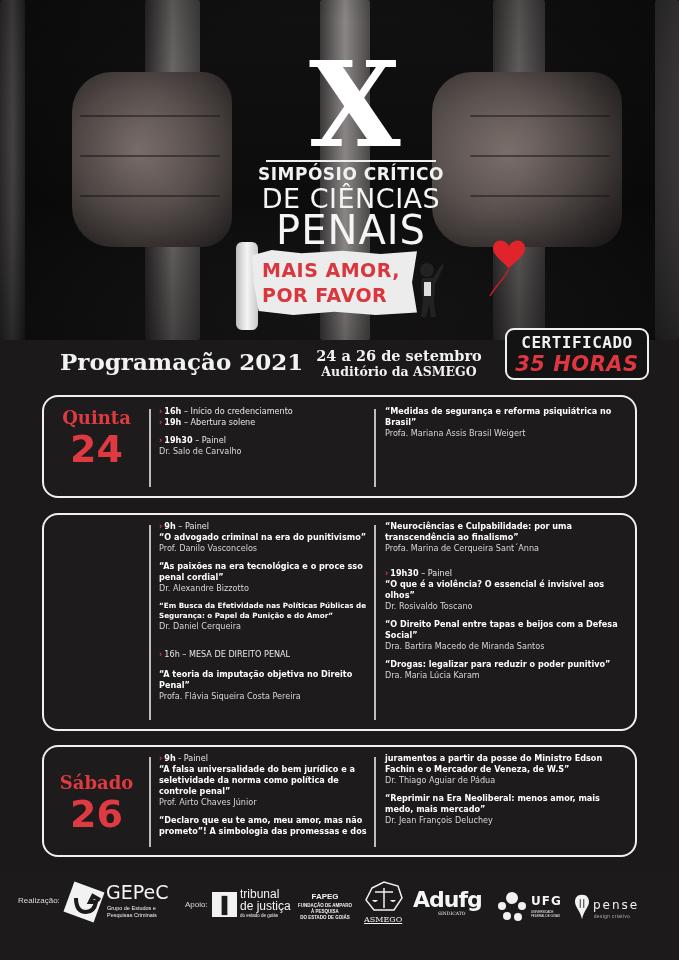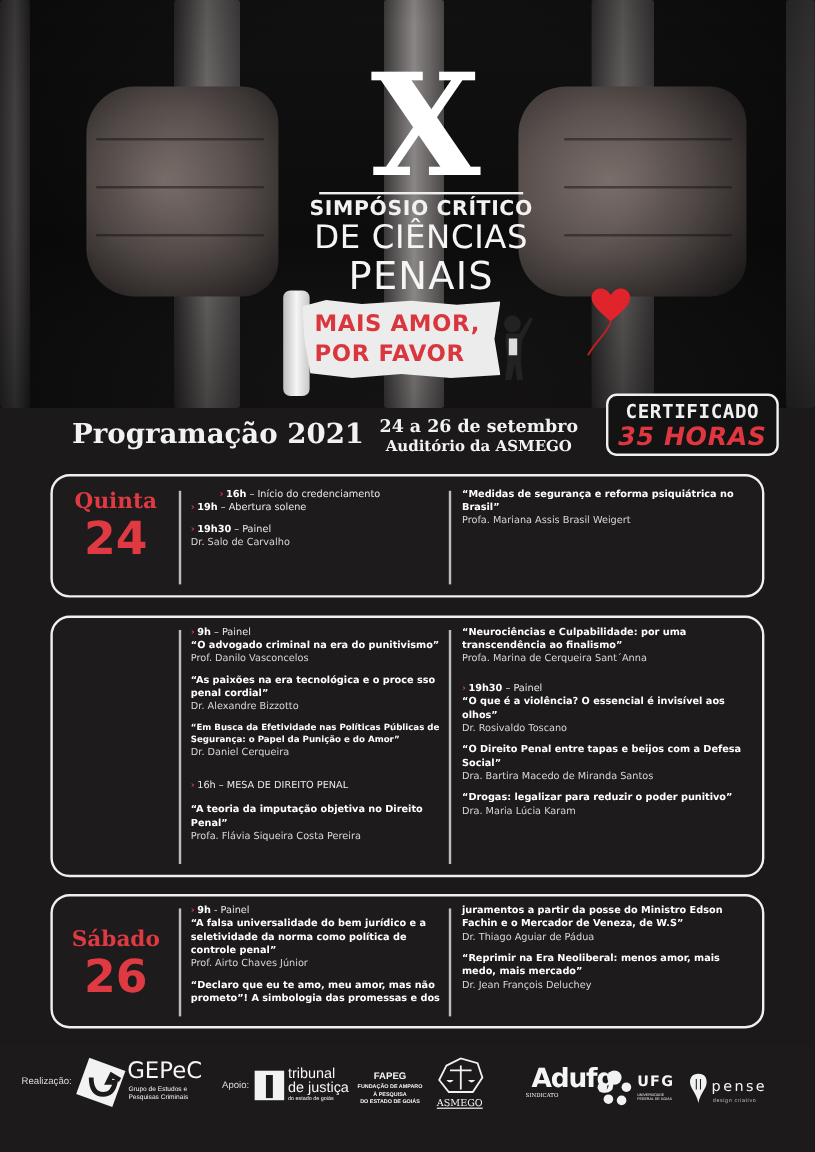--- a/index.html
+++ b/index.html
@@ -18,21 +18,21 @@
 
   .big-x { position: absolute; left: 309px; top: 55px; width: 86px; height: 100px;
            font-family: "DejaVu Serif", serif; font-weight: bold; font-size: 118px; line-height: 100px;
            text-align: center; color: #ffffff; }
   .title-rule { position: absolute; left: 266px; top: 160px; width: 170px; height: 2px; background: #eeeeee; }
   .title-1 { position: absolute; left: 256px; top: 164px; width: 190px; text-align: center;
              font-family: "DejaVu Sans", sans-serif; font-weight: bold; font-size: 17px; letter-spacing: 0.5px; color: #f1f1f1; }
   .title-2 { position: absolute; left: 256px; top: 183px; width: 190px; text-align: center;
              font-family: "DejaVu Sans", sans-serif; font-size: 27px; letter-spacing: 0.5px; color: #f5f5f5; }
   .title-3 { position: absolute; left: 256px; top: 210px; width: 190px; text-align: center;
-             font-family: "DejaVu Sans", sans-serif; font-size: 32px; line-height: 40px; letter-spacing: 1px; color: #f5f5f5; }
+             font-family: "DejaVu Sans", sans-serif; font-size: 40px; line-height: 40px; letter-spacing: 1px; color: #f5f5f5; }
 
   .paper { position: absolute; left: 252px; top: 250px; width: 165px; height: 65px;
            background: #ececec; clip-path: polygon(0 8%, 12% 0, 30% 5%, 55% 1%, 78% 6%, 100% 2%, 97% 50%, 100% 96%, 75% 100%, 50% 95%, 25% 100%, 4% 94%, 1% 50%); }
   .scroll { position: absolute; left: 236px; top: 242px; width: 22px; height: 88px;
             background: linear-gradient(90deg, #bdbdbd 0%, #f5f5f5 50%, #c8c8c8 100%); border-radius: 6px; }
   .slogan { position: absolute; left: 262px; top: 258px; width: 160px;
             font-family: "DejaVu Sans", sans-serif; font-weight: bold; font-size: 19px; line-height: 25px; color: #d9363d; letter-spacing: 0.5px; }
   .child { position: absolute; left: 418px; top: 262px; width: 26px; height: 55px; }
   .heart { position: absolute; left: 488px; top: 238px; width: 42px; height: 60px; }
 
@@ -52,21 +52,21 @@
   .day { position: absolute; left: 42px; width: 595px; border: 2.5px solid #f0f0f0; border-radius: 16px; background: #1d1b1c; }
   .day-label { position: absolute; left: 0; width: 105px; text-align: center; color: #df3942; }
   .day-label .dname { display: block; font-family: "DejaVu Serif", serif; font-weight: bold; font-size: 18px; line-height: 22px; }
   .day-label .dnum { display: block; font-family: "DejaVu Sans", sans-serif; font-weight: bold; font-size: 38px; line-height: 40px; }
   .vdiv { position: absolute; left: 105px; width: 2px; background: #bdbdbd; }
   .vdiv2 { position: absolute; left: 330px; width: 2px; background: #bdbdbd; }
   .col { position: absolute; font-family: "DejaVu Sans", sans-serif; font-size: 8.1px; line-height: 11px; color: #e8e8e8; }
   .col1 { left: 115px; width: 215px; }
   .col2 { left: 341px; width: 240px; }
   .entry { margin-bottom: 7px; }
-  .entry.tight { margin-bottom: 0; margin-left: 24px; }
+  .entry.tight { margin-bottom: 0; }
   .time-line { display: block; }
   .arrow { color: #df3942; font-weight: bold; margin-right: 2px; }
   .time { font-weight: bold; color: #fff; }
   .talk { display: block; font-weight: bold; color: #fff; }
   .talk.small { font-size: 7.2px; line-height: 10px; }
   .speaker { display: block; color: #d8d8d8; }
 
   
   .footer { position: absolute; left: 0; top: 870px; width: 679px; height: 90px; background: #1c1a1b; }
   .f-label { position: absolute; font-family: "Liberation Sans", sans-serif; font-size: 8px; color: #dcdcdc; }
@@ -255,21 +255,21 @@
   <span class="logo" style="left:290px;top:45px;width:70px;text-align:center;font-weight:bold;font-size:4.5px;">DO ESTADO DE GOIÁS</span>
 
   <svg class="logo" viewBox="0 0 40 34" style="left:364px;top:10px;width:40px;height:34px;">
     <path d="M8 8 L20 2 L34 6 L38 18 L30 30 L10 30 L2 20 Z" stroke="#f2f2f2" stroke-width="1.5" fill="none"></path>
     <line x1="20" y1="8" x2="20" y2="28" stroke="#f2f2f2" stroke-width="1.5"></line>
     <line x1="11" y1="12" x2="29" y2="12" stroke="#f2f2f2" stroke-width="1.5"></line>
     <path d="M8 20 Q11 24 14 20 Z M26 20 Q29 24 32 20 Z" fill="#f2f2f2"></path>
   </svg>
   <span class="logo" style="left:364px;top:45px;font-family:'DejaVu Serif',serif;font-size:8px;text-decoration:underline;">ASMEGO</span>
 
-  <span class="logo" style="left:413px;top:18px;font-family:'DejaVu Sans',sans-serif;font-weight:bold;font-size:22px;line-height:24px;letter-spacing:-1px;margin-left:30px;">Adufg</span>
+  <span class="logo" style="left:413px;top:18px;font-family:'DejaVu Sans',sans-serif;font-weight:bold;font-size:22px;line-height:24px;letter-spacing:-1px;">Adufg</span>
   <span class="logo" style="left:438px;top:41px;font-family:'DejaVu Serif',serif;font-size:4.5px;">SINDICATO</span>
 
   <svg class="logo" viewBox="0 0 32 32" style="left:496px;top:20px;width:32px;height:32px;">
     <circle cx="16" cy="8" r="6" fill="#f2f2f2"></circle>
     <circle cx="6" cy="16" r="4" fill="#f2f2f2"></circle>
     <circle cx="26" cy="16" r="4" fill="#f2f2f2"></circle>
     <circle cx="11" cy="26" r="4" fill="#f2f2f2"></circle>
     <circle cx="22" cy="27" r="4" fill="#f2f2f2"></circle>
   </svg>
   <span class="logo" style="left:531px;top:24px;font-family:'DejaVu Sans',sans-serif;font-weight:bold;font-size:12px;letter-spacing:1px;">UFG</span>

